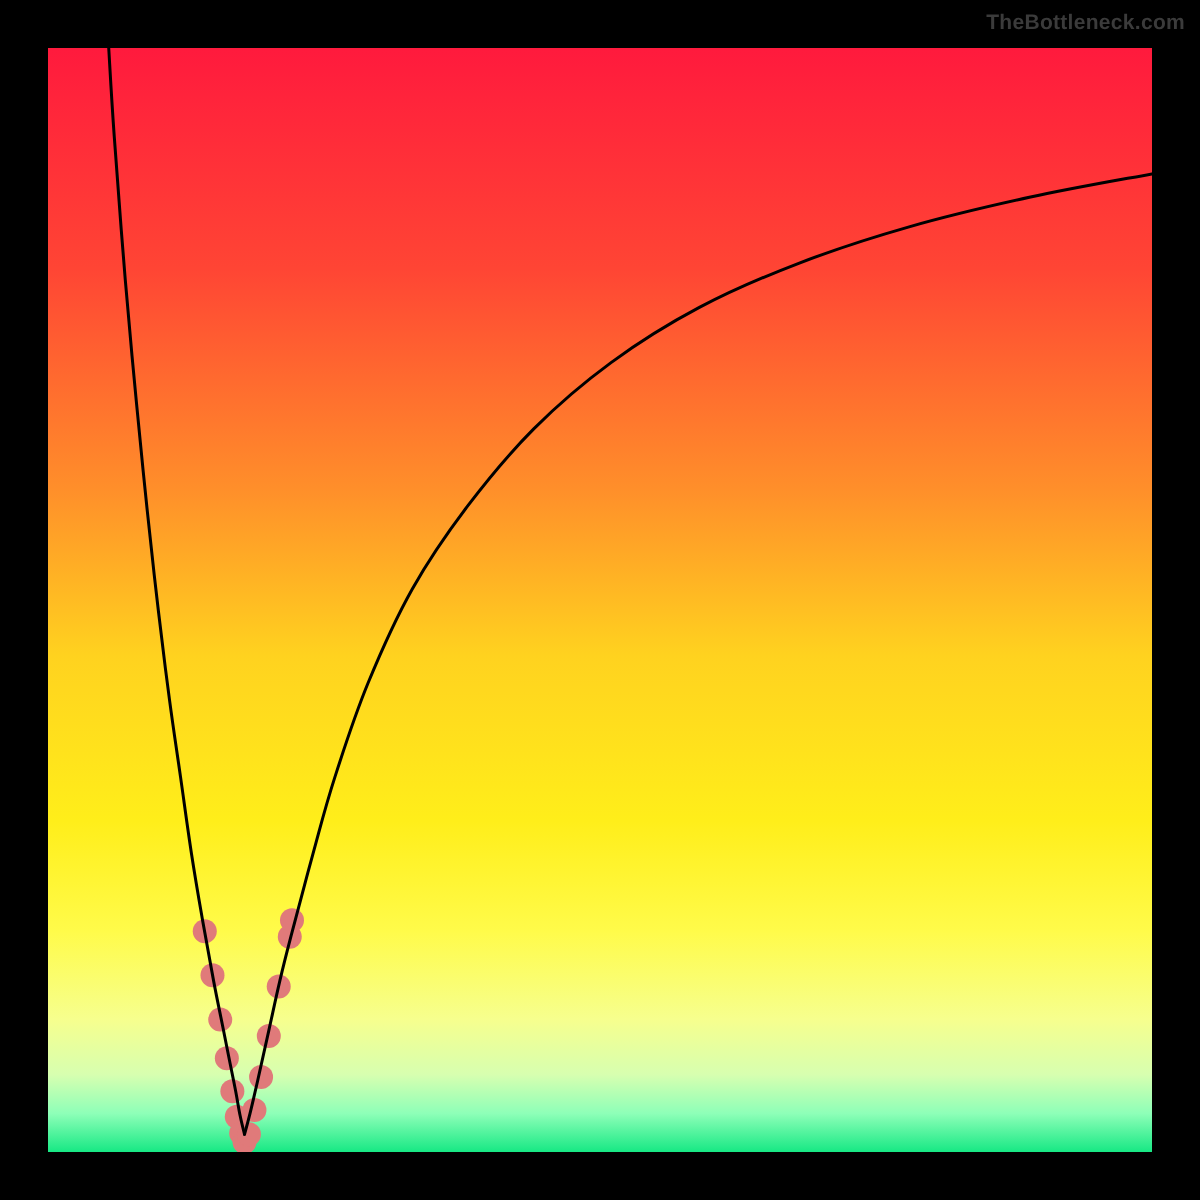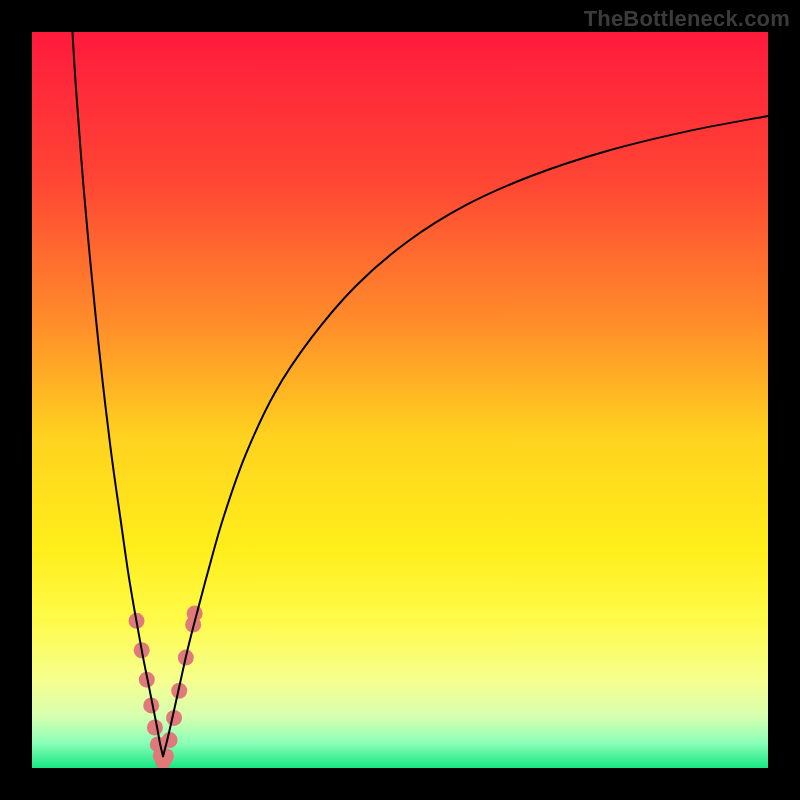--- a/index.html
+++ b/index.html
@@ -32,21 +32,21 @@
     top: 0;
     left: 0;
     right: 0;
     bottom: 0;
   }
   .watermark {
     position: absolute;
     top: 6px;
     right: 10px;
     color: #3b3b3b;
-    font-size: 22px;
+    font-size: 14px;
     font-weight: 600;
     letter-spacing: 0.2px;
   }
   svg {
     position: absolute;
     top: 0;
     left: 0;
   }
 </style>
 </head>

